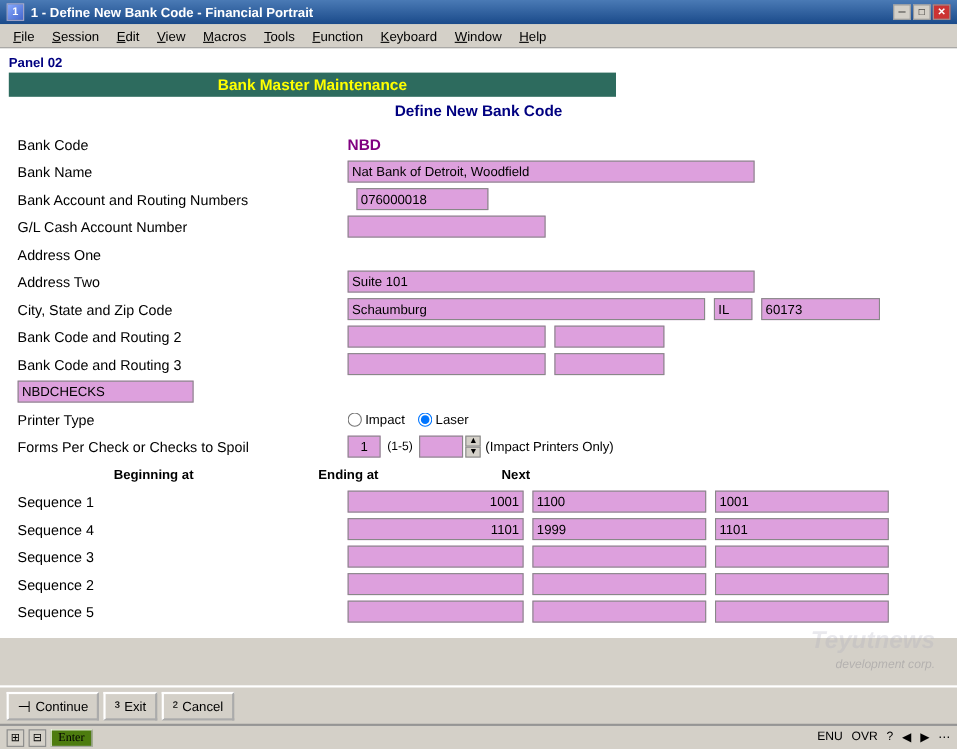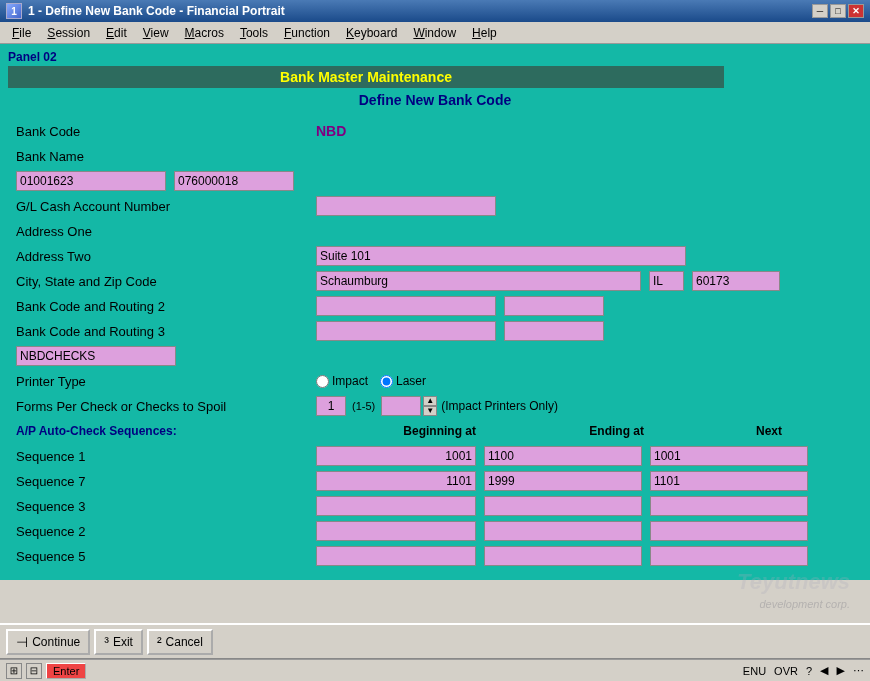--- a/index.html
+++ b/index.html
@@ -64,21 +64,21 @@
     }
     .menu-item {
       padding: 2px 8px;
       cursor: pointer;
       color: #000;
     }
     .menu-item span { text-decoration: underline; }
 
     
     .window-area {
-      background: #14b8a6;
+      background: #ffffff;
       padding: 6px 8px;
       flex: 1;
     }
 
     
     .panel-header {
       display: flex;
       flex-direction: column;
       margin-bottom: 6px;
     }
@@ -88,21 +88,21 @@
       font-size: 12px;
       margin-bottom: 2px;
     }
     .bank-master-bar {
       background: #2d6b5e;
       color: #ffff00;
       text-align: center;
       font-weight: bold;
       font-size: 14px;
       padding: 3px 4px;
-      width: 716px;
+      width: 552px;
     }
     .define-title {
       text-align: center;
       font-weight: bold;
       font-size: 14px;
       color: #000080;
       margin-top: 2px;
       padding: 2px 0;
     }
 
@@ -131,21 +131,21 @@
       padding: 0 3px;
       font-size: 12px;
       font-family: inherit;
       color: #000;
     }
     .input-field.wide { width: 370px; }
     .input-field.medium { width: 160px; }
     .input-field.routing { width: 120px; }
     .input-field.account { width: 150px; }
     .input-field.state { width: 35px; }
-    .input-field.zip { width: 88px; }
+    .input-field.zip { width: 108px; }
     .input-field.city { width: 325px; }
     .input-field.gl { width: 180px; }
     .input-field.seq { width: 160px; text-align: right; }
     .input-field.seq2 { width: 158px; text-align: left; }
     .input-field.routing2 { width: 180px; }
     .input-field.routing-code { width: 100px; }
 
     .input-gap { width: 8px; }
 
     
@@ -254,30 +254,30 @@
     .status-icon-box {
       width: 16px; height: 16px;
       border: 1px solid #888;
       display: flex; align-items: center; justify-content: center;
       font-size: 10px;
       cursor: pointer;
     }
     .status-right {
       margin-left: auto;
       display: flex;
-      align-items: center;
       gap: 8px;
       font-size: 11px;
     }
     .enter-btn {
-      background: #ef4444;
+      background: #4d7c0f;
       border: 1px outset #fff;
       padding: 1px 6px;
       font-size: 11px;
       cursor: pointer;
+      font-family: Liberation Serif, serif;
     }
 
     
     .watermark {
       position: absolute;
       right: 20px;
       bottom: 70px;
       opacity: 0.25;
       font-size: 18px;
       font-style: italic;
@@ -333,24 +333,25 @@
 
   <div class="form-area">
 
     <div class="form-row">
       <div class="form-label">Bank Code</div>
       <span class="bank-code-value">NBD</span>
     </div>
 
     <div class="form-row">
       <div class="form-label">Bank Name</div>
-    </div>
-
-    <div class="form-row">
-      <input class="input-field account" type="text" value="01001623" style="">
+      <input class="input-field wide" type="text" value="Nat Bank of Detroit, Woodfield" style="">
+    </div>
+
+    <div class="form-row">
+      <div class="form-label">Bank Account and Routing Numbers</div>
       <div class="input-gap"></div>
       <input class="input-field routing" type="text" value="076000018" style="">
     </div>
 
     <div class="form-row">
       <div class="form-label">G/L Cash Account Number</div>
       <input class="input-field gl" type="text" value="" style="">
     </div>
 
     <div class="form-row">
@@ -409,37 +410,36 @@
       <span style="margin: 0 6px; font-size:11px;">(1-5)</span>
       <input class="input-field" style="width: 40px;" type="text" value="">
       <div class="spinner-wrap">
         <div class="spinner-btn">▲</div>
         <div class="spinner-btn">▼</div>
       </div>
       <span class="impact-only-text">(Impact Printers Only)</span>
     </div>
 
     <div class="form-row seq-header">
-      <div class="seq-header-label">A/P Auto-Check Sequences:</div>
       <span class="seq-col-label" style="width:160px; text-align:right; margin-right:8px;">Beginning at</span>
       <span class="seq-col-label" style="width:160px; text-align:right; margin-right:8px;">Ending at</span>
       <span class="seq-col-label" style="width:130px; text-align:right;">Next</span>
     </div>
 
     <div class="form-row">
       <div class="form-label">Sequence 1</div>
       <input class="input-field seq" type="text" value="1001" style="">
       <div style="width:8px;"></div>
       <input class="input-field seq2" type="text" value="1100" style="">
       <div style="width:8px;"></div>
       <input class="input-field seq2" type="text" value="1001" style="">
     </div>
 
     <div class="form-row">
-      <div class="form-label">Sequence 7</div>
+      <div class="form-label">Sequence 4</div>
       <input class="input-field seq" type="text" value="1101" style="">
       <div style="width:8px;"></div>
       <input class="input-field seq2" type="text" value="1999" style="">
       <div style="width:8px;"></div>
       <input class="input-field seq2" type="text" value="1101" style="">
     </div>
 
     <div class="form-row">
       <div class="form-label">Sequence 3</div>
       <input class="input-field seq" type="text" value="" style="">

